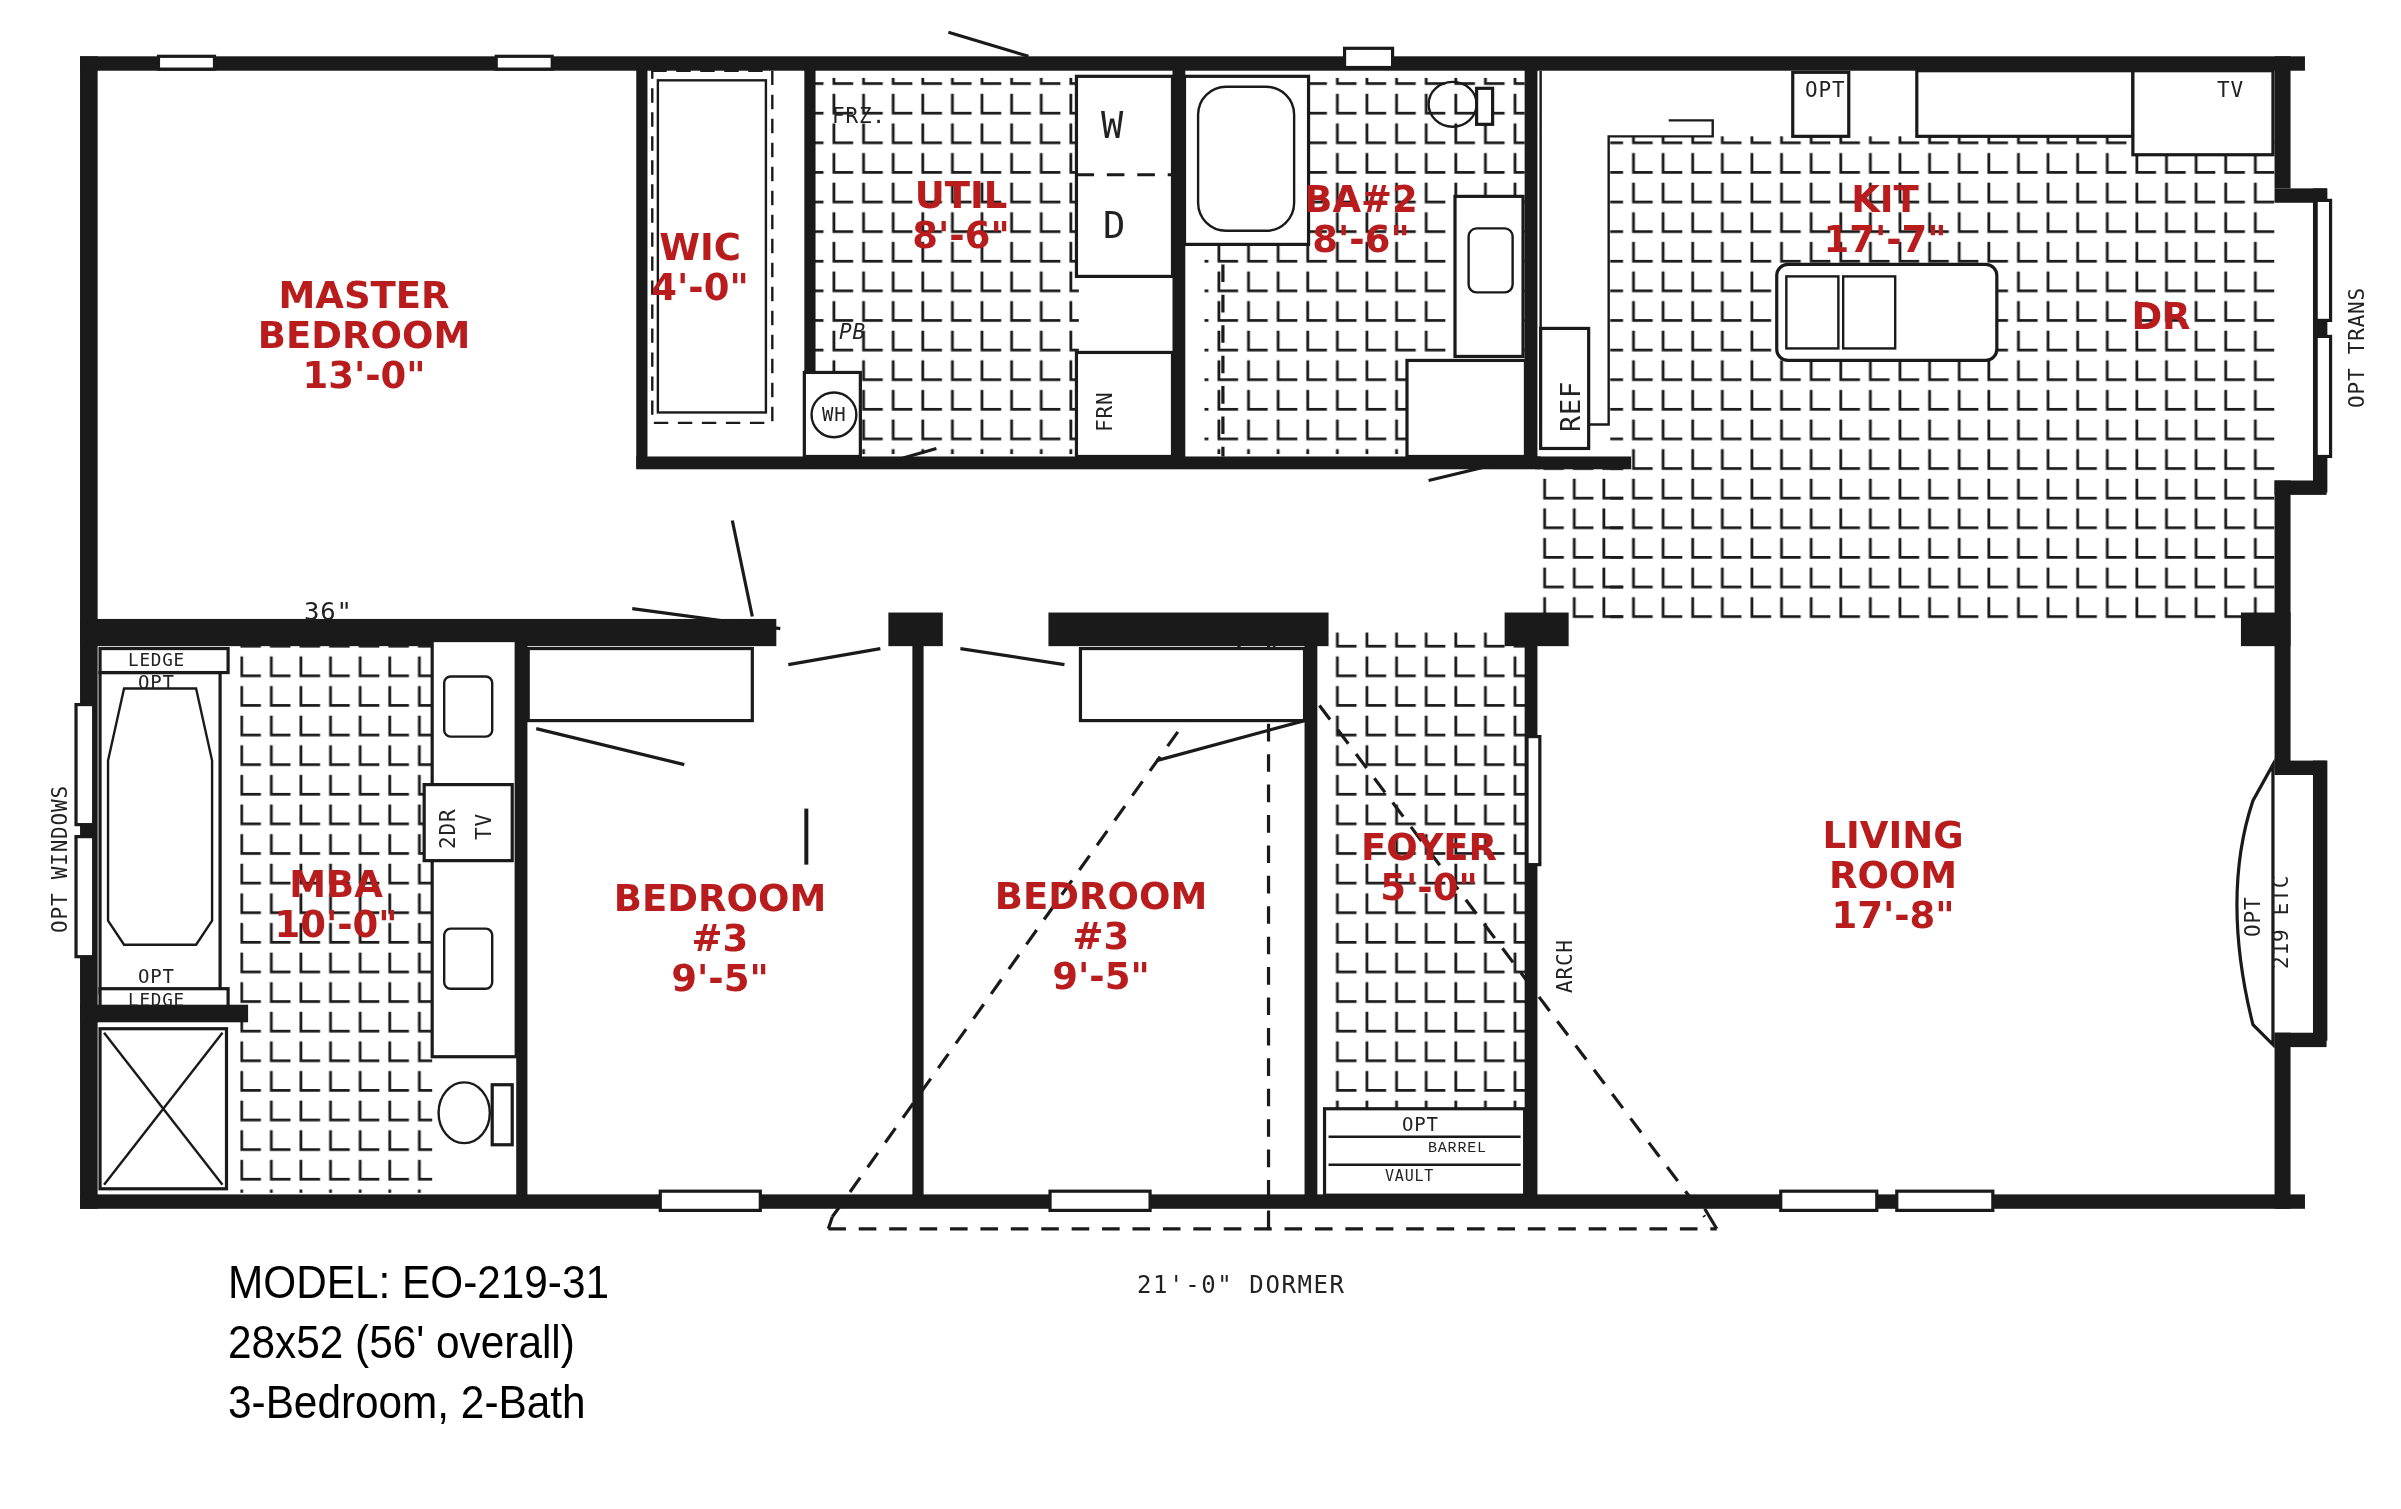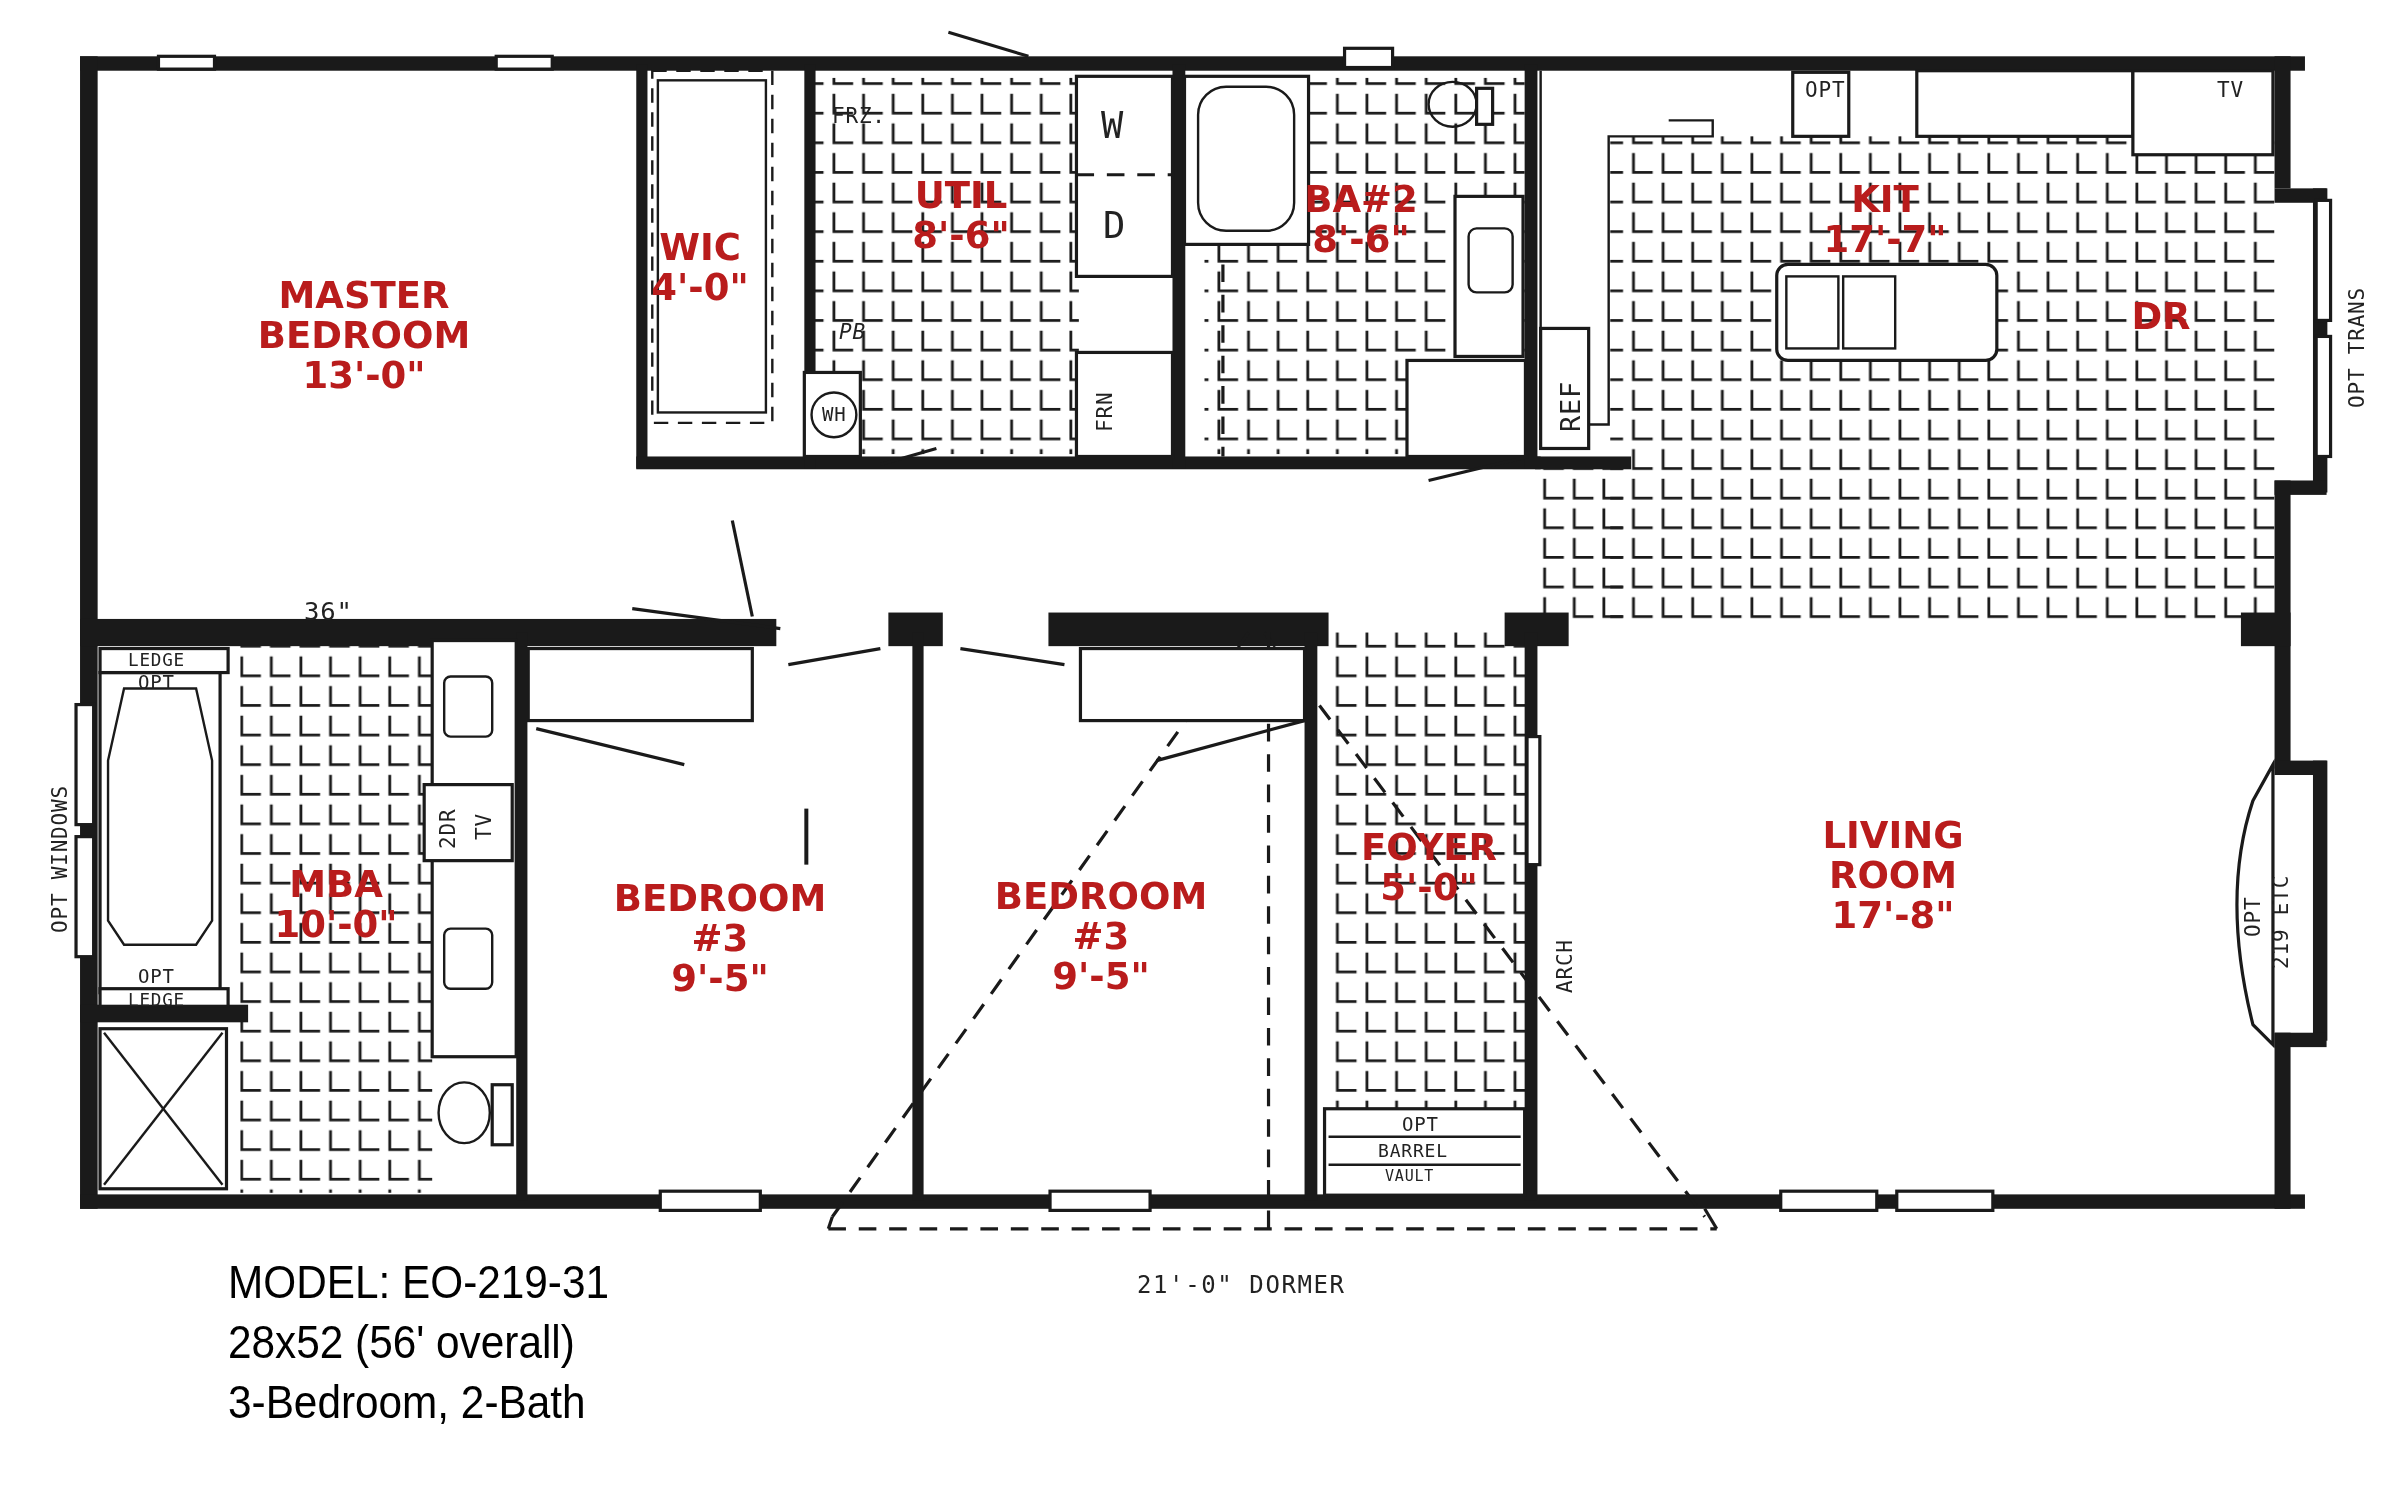--- a/index.html
+++ b/index.html
@@ -233,21 +233,21 @@
 <div class="small-label" style="left:304px; top:596px; font-size:25.6px;">36"</div>
 <div class="small-label" style="left:128px; top:650px; font-size:17.6px;">LEDGE</div>
 <div class="small-label" style="left:138px; top:671px; font-size:19px;">OPT</div>
 <div class="small-label" style="left:138px; top:965px; font-size:19px;">OPT</div>
 <div class="small-label" style="left:128px; top:990px; font-size:17.6px;">LEDGE</div>
 <div class="small-label vert rot-ccw" style="left:48px; top:933px;">OPT WINDOWS</div>
 <div class="small-label vert rot-ccw" style="left:436px; top:849px;">2DR</div>
 <div class="small-label vert rot-ccw" style="left:472px; top:840px;">TV</div>
 <div class="small-label vert rot-ccw" style="left:1553px; top:993px;">ARCH</div>
 <div class="small-label" style="left:1402px; top:1113px; font-size:19px;">OPT</div>
-<div class="small-label" style="left:1378px; top:1140px; font-size:18px;">BARREL</div>
+<div class="small-label" style="left:1428px; top:1140px; font-size:15px;font-family:Liberation Mono, monospace;">BARREL</div>
 <div class="small-label" style="left:1385px; top:1167px; font-size:15px;">VAULT</div>
 <div class="small-label vert rot-ccw" style="left:2241px; top:937px;">OPT</div>
 <div class="small-label vert rot-ccw" style="left:2269px; top:969px;">219 ETC</div>
 
 <div class="dormer">21'-0" DORMER</div>
 
 <div class="caption">
   <span>MODEL: EO-219-31</span>
   <span>28x52 (56' overall)</span>
   <span>3-Bedroom, 2-Bath</span>

